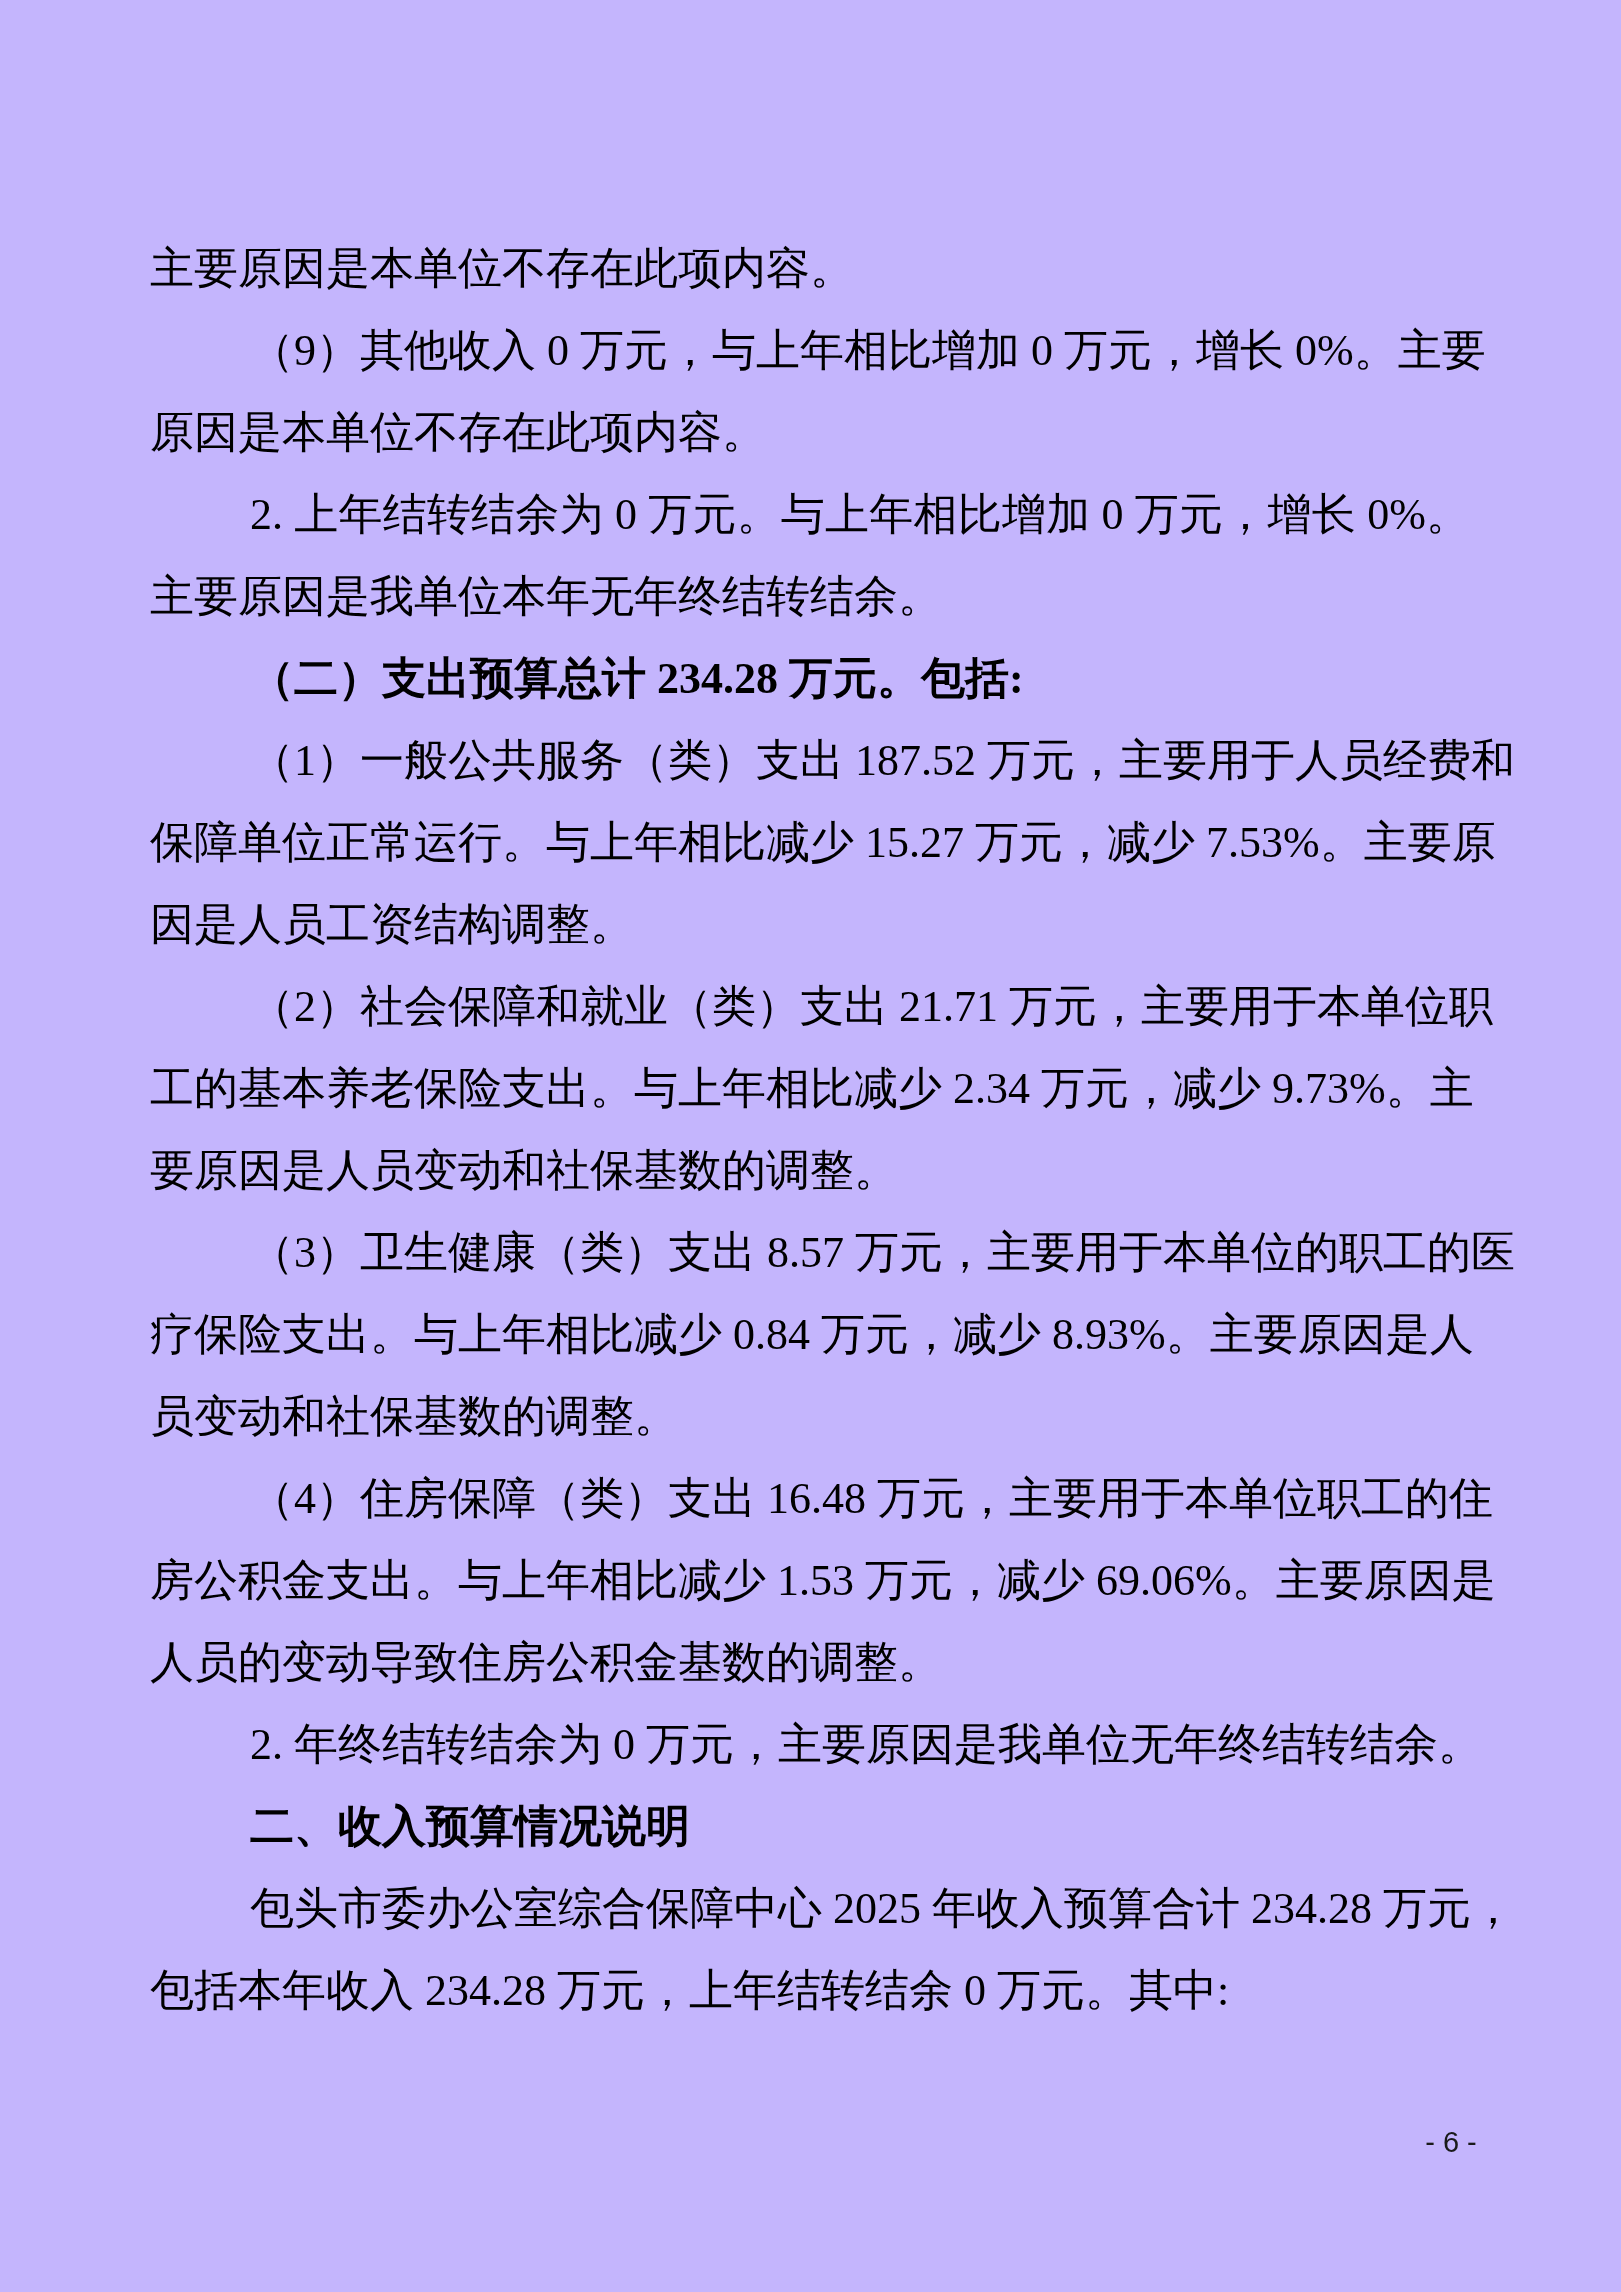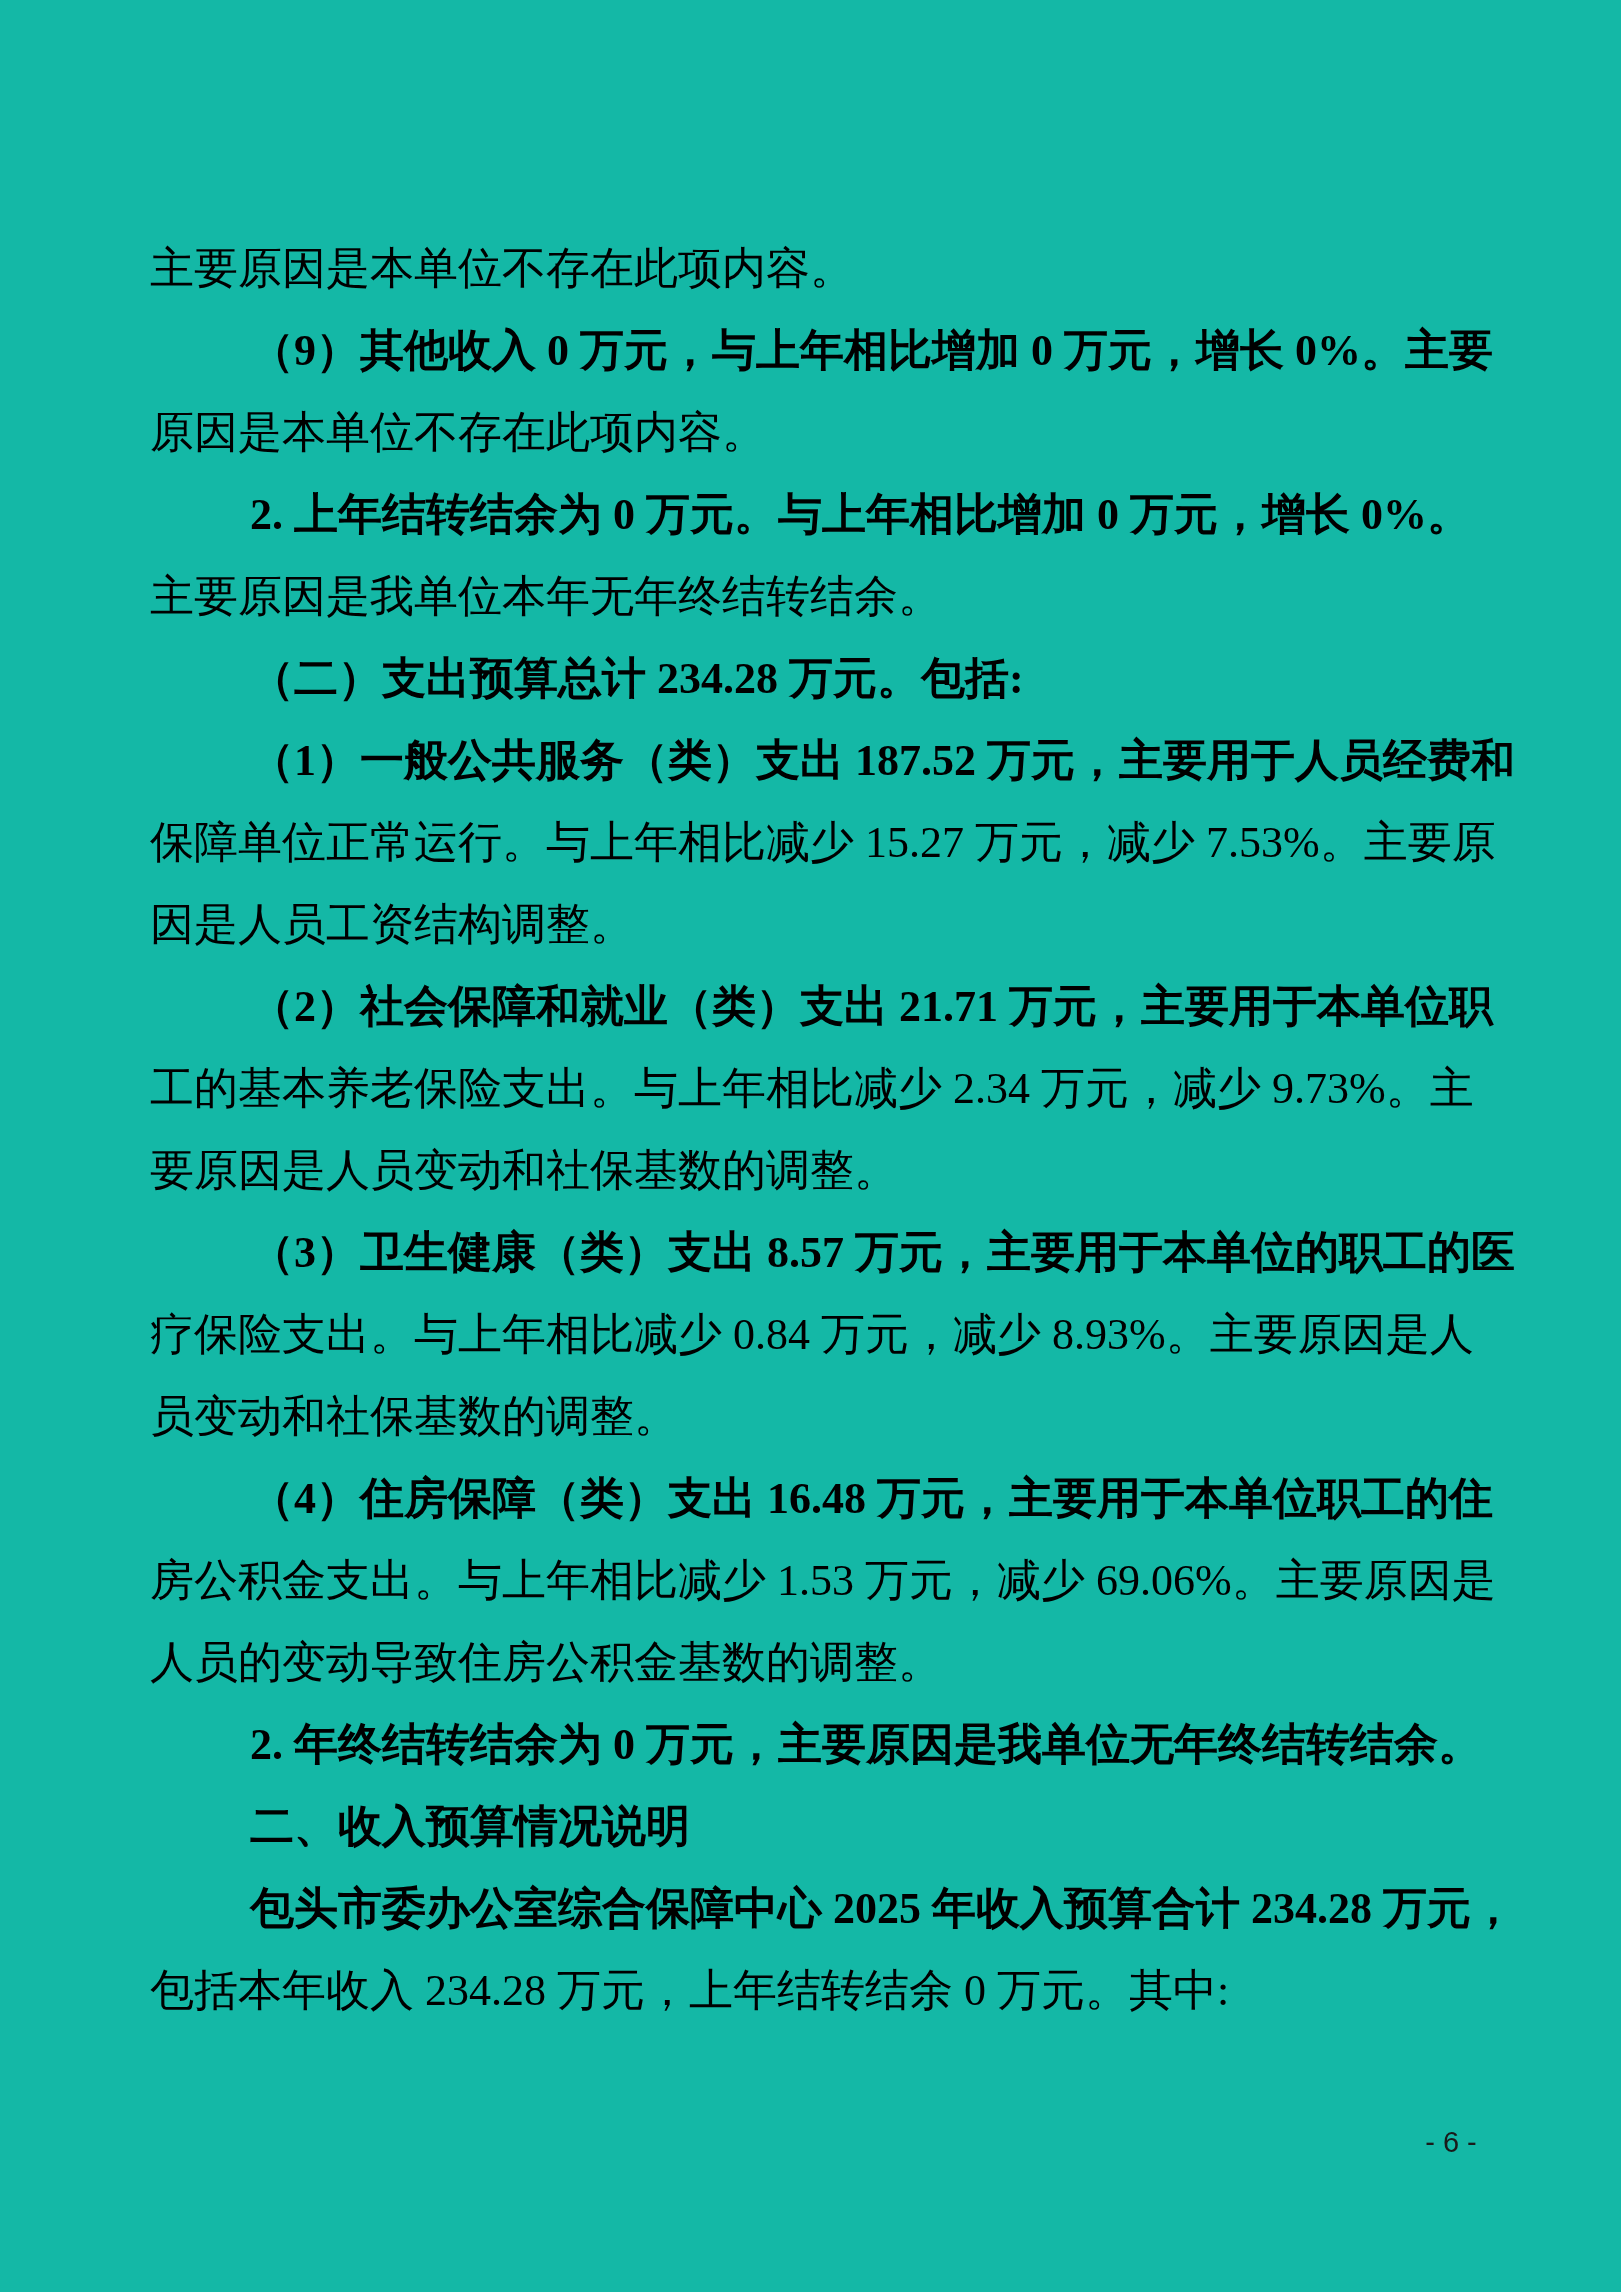--- a/index.html
+++ b/index.html
@@ -4,21 +4,21 @@
 <style>
   html, body {
     margin: 0;
     padding: 0;
     background: #ffffff;
   }
   .page {
     position: relative;
     width: 1621px;
     height: 2293px;
-    background: #14b8a6;
+    background: #c4b5fd;
     color: #000000;
     font-family: "Liberation Serif", "DejaVu Serif", serif;
     overflow: hidden;
   }
   .body-text {
     position: absolute;
     left: 150px;
     top: 228px;
     width: 1320px;
     font-size: 44px;
@@ -30,21 +30,20 @@
     text-justify: inter-character;
     height: 82px;
     overflow: visible;
     white-space: nowrap;
   }
   .line.end {
     text-align-last: left;
   }
   .line.ind {
     text-indent: 100px;
-    font-weight: bold;
   }
   .line.bold {
     font-weight: 700;
     font-family: Liberation Serif, serif;
   }
   .footer {
     position: absolute;
     left: 1380px;
     top: 2125px;
     width: 142px;

